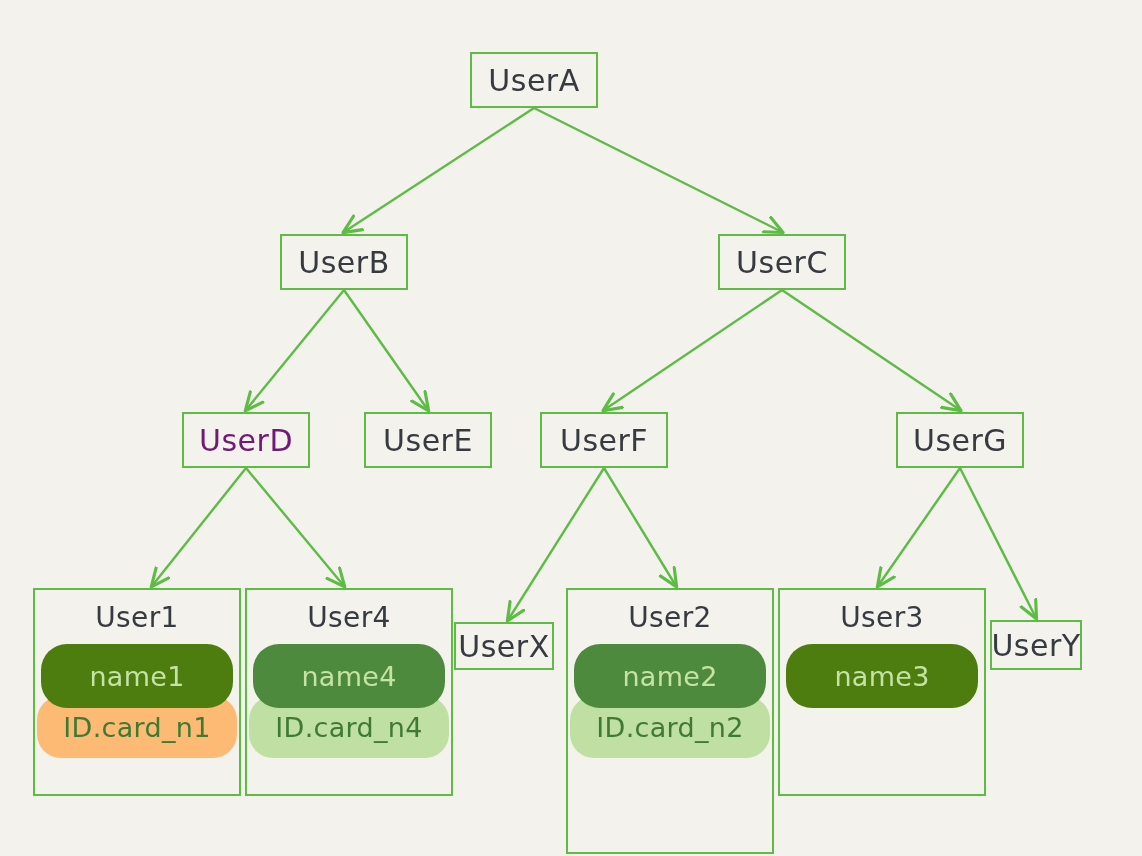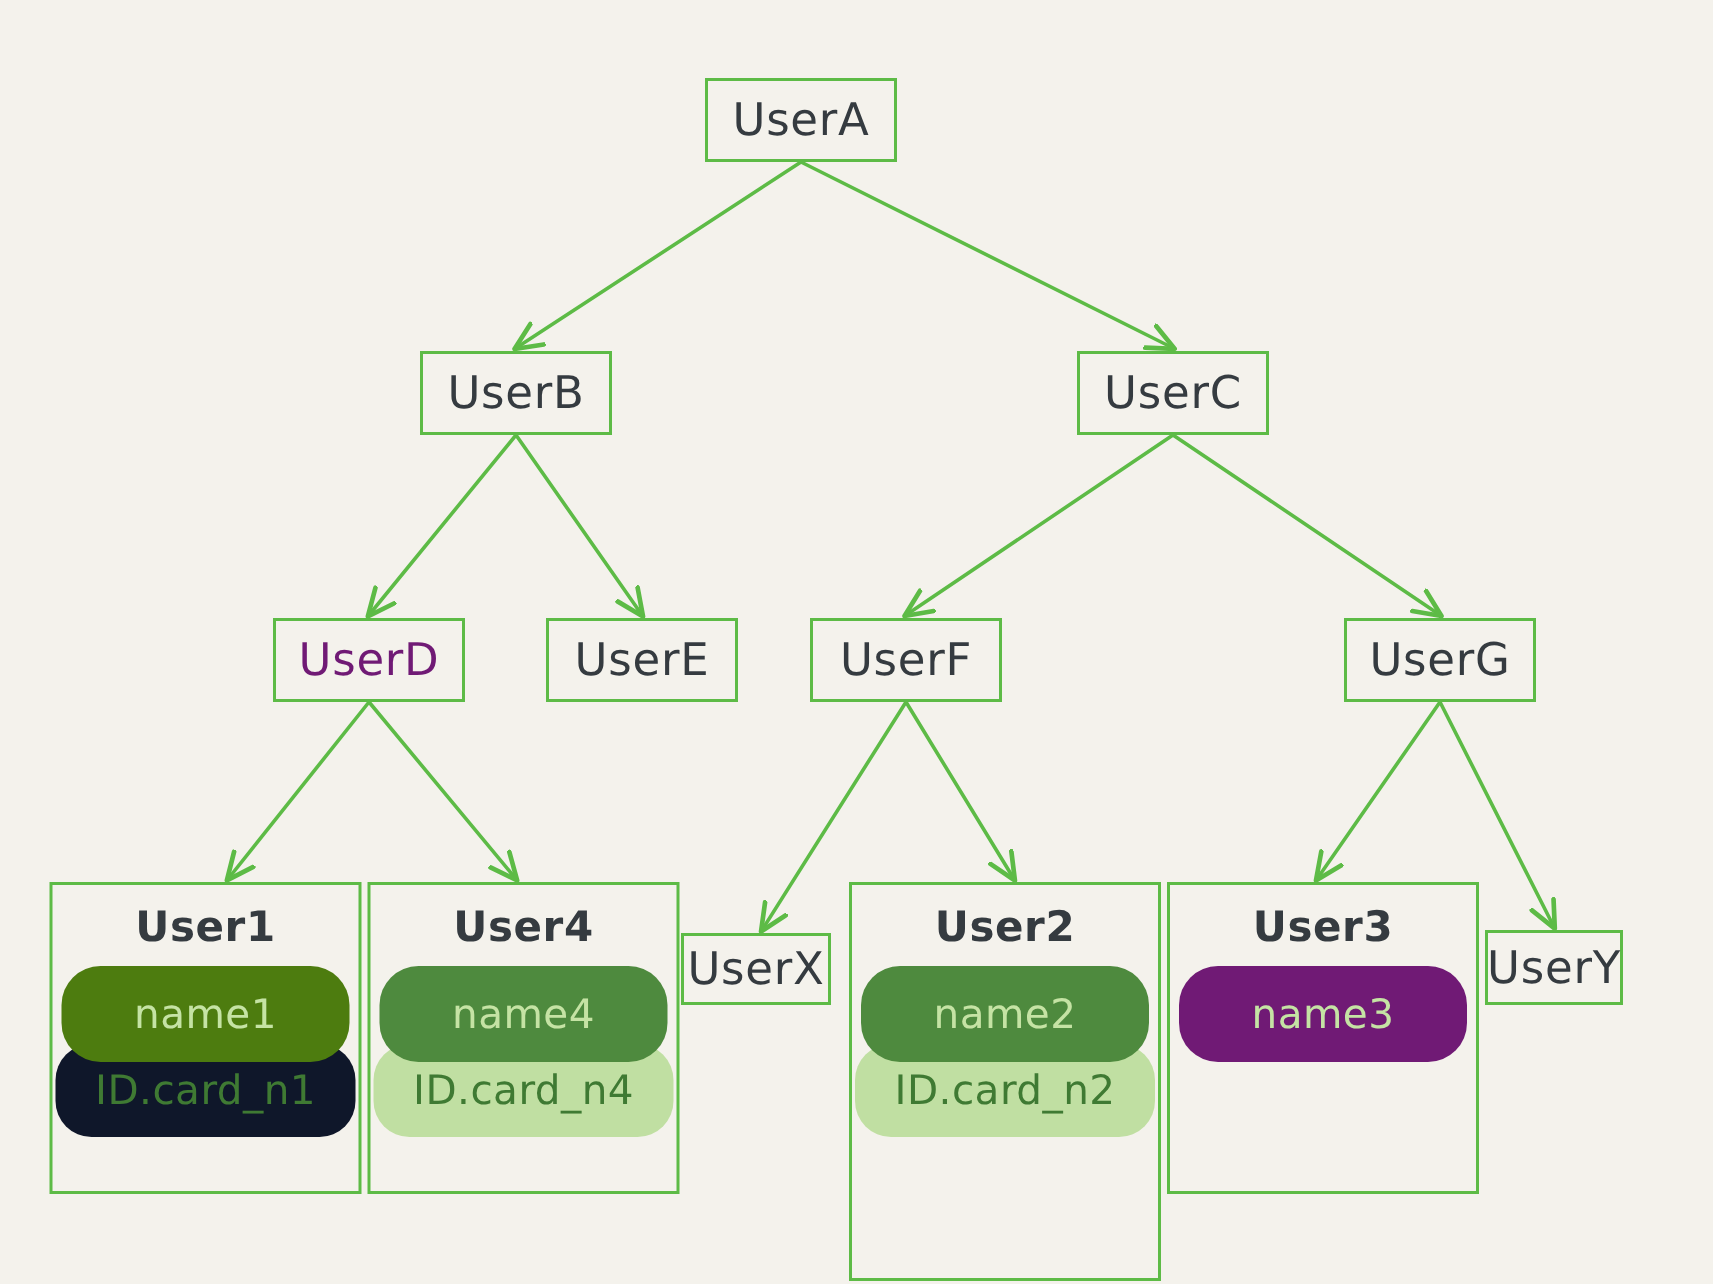--- a/index.html
+++ b/index.html
@@ -47,21 +47,20 @@
     flex-direction: column;
     align-items: center;
     padding-top: 8px;
     overflow: visible;
   }
   .card-title {
     color: #353b40;
     font-size: 28px;
     line-height: 40px;
     letter-spacing: 0.4px;
-    font-weight: bold;
   }
   .pill-wrap {
     position: relative;
     width: 100%;
     flex: 1;
   }
   .pill {
     position: absolute;
     box-sizing: border-box;
     display: flex;
@@ -145,39 +144,39 @@
         <span>UserX</span>
       </div>
       <div class="node plain" style="left: 990px; top: 620px; width: 92px; height: 50px; border-color: rgb(93, 187, 70); color: rgb(53, 59, 64);">
         <span>UserY</span>
       </div>
     </div>
   <div id="card-layer">
       <div class="card" style="left: 33px; top: 588px; width: 208px; height: 208px; border-color: rgb(93, 187, 70);">
         <div class="card-title" style="color: rgb(53, 59, 64);">User1</div>
         <div class="pill-wrap">
-          <div class="pill light" style="background: #0f172a; color: rgb(63, 122, 51);">ID.card_n1</div>
+          <div class="pill light" style="background: #fdba74; color: rgb(63, 122, 51);">ID.card_n1</div>
           <div class="pill dark" style="background: #4d7c0f; color: rgb(197, 227, 164);">name1</div>
         </div>
       </div>
       <div class="card" style="left: 245px; top: 588px; width: 208px; height: 208px; border-color: rgb(93, 187, 70);">
         <div class="card-title" style="color: rgb(53, 59, 64);">User4</div>
         <div class="pill-wrap">
           <div class="pill light" style="background: rgb(192, 223, 162); color: rgb(63, 122, 51);">ID.card_n4</div>
           <div class="pill dark" style="background: rgb(78, 138, 62); color: rgb(197, 227, 164);">name4</div>
         </div>
       </div>
       <div class="card" style="left: 566px; top: 588px; width: 208px; height: 266px; border-color: rgb(93, 187, 70);">
         <div class="card-title" style="color: rgb(53, 59, 64);">User2</div>
         <div class="pill-wrap">
           <div class="pill light" style="background: rgb(192, 223, 162); color: rgb(63, 122, 51);">ID.card_n2</div>
           <div class="pill dark" style="background: rgb(78, 138, 62); color: rgb(197, 227, 164);">name2</div>
         </div>
       </div>
       <div class="card" style="left: 778px; top: 588px; width: 208px; height: 208px; border-color: rgb(93, 187, 70);">
         <div class="card-title" style="color: rgb(53, 59, 64);">User3</div>
         <div class="pill-wrap">
-          <div class="pill dark" style="background: #701a75; color: rgb(197, 227, 164);">name3</div>
+          <div class="pill dark" style="background: #4d7c0f; color: rgb(197, 227, 164);">name3</div>
         </div>
       </div>
     </div>
 
 </div>
 
 </body></html>

